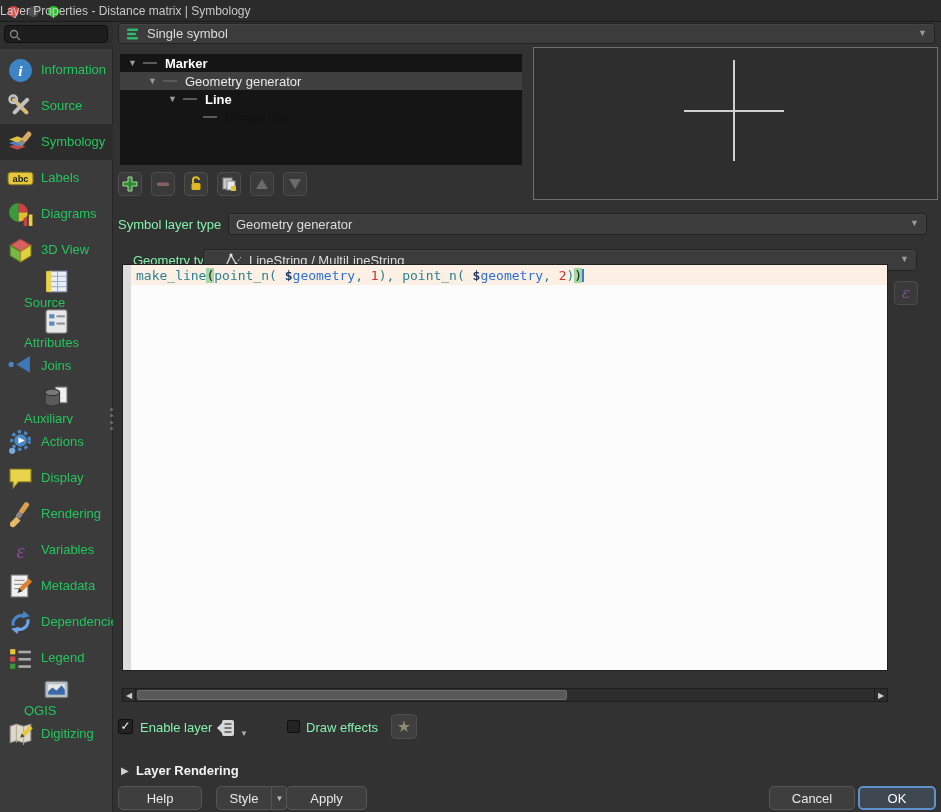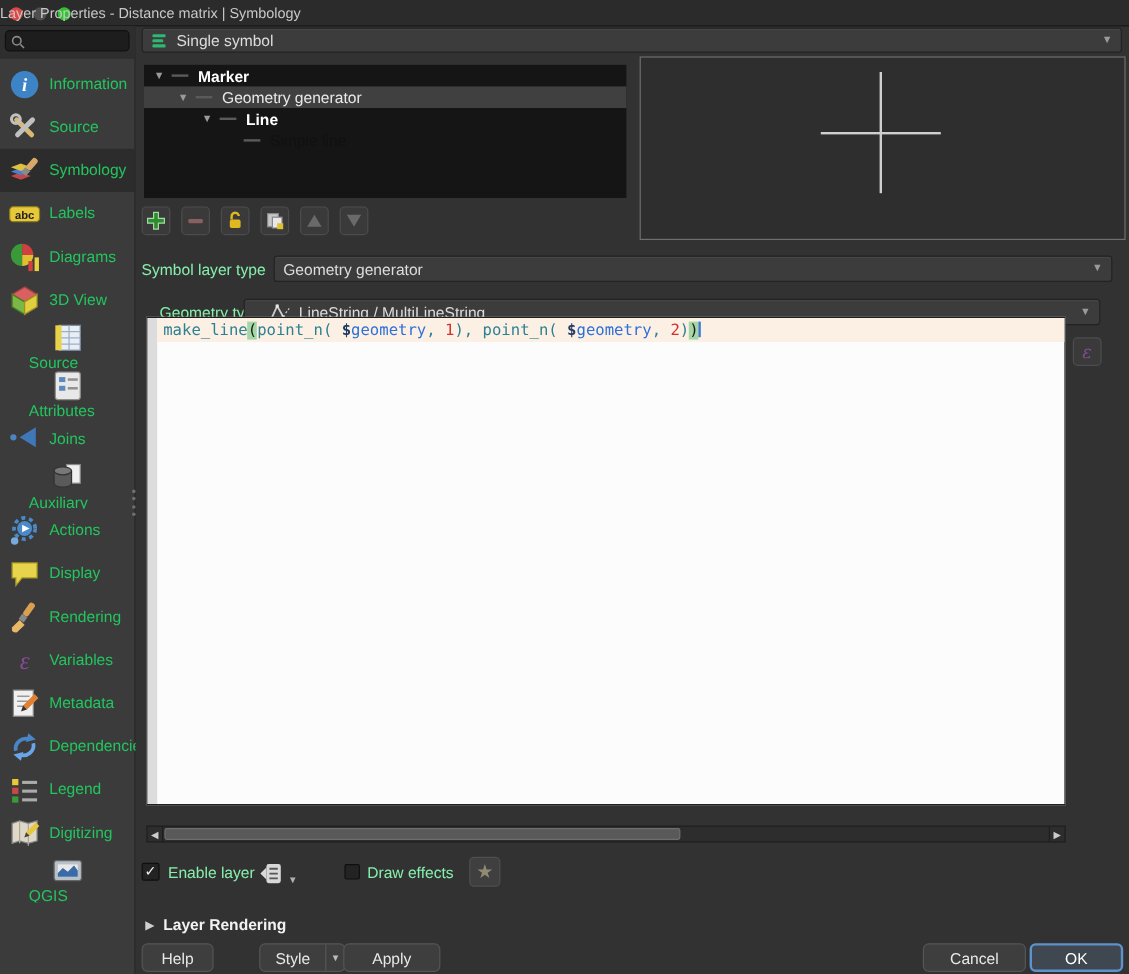--- a/index.html
+++ b/index.html
@@ -273,39 +273,39 @@
               <rect x="3" y="4" width="5" height="5" fill="#e6c838"></rect>
               <rect x="11" y="5.5" width="12" height="2.5" fill="#aaa"></rect>
               <rect x="3" y="11" width="5" height="5" fill="#c84848"></rect>
               <rect x="11" y="12.5" width="12" height="2.5" fill="#aaa"></rect>
               <rect x="3" y="18" width="5" height="5" fill="#3a9a3a"></rect>
               <rect x="11" y="19.5" width="12" height="2.5" fill="#aaa"></rect>
             </svg></span>
         <span class="sb-label">Legend</span>
       </div>
 
+      <div class="sb-item h40">
+        <span class="sb-icon"><svg width="27" height="27" viewBox="0 0 26 26">
+              <rect x="2" y="5" width="22" height="16" rx="2" fill="#b8c0c8" stroke="#666"></rect>
+              <rect x="5" y="8" width="16" height="10" fill="#e8e8e8"></rect>
+              <path d="M5 15 l4-4 4 3 5-5 3 4 v5 h-16z" fill="#3a6aa8"></path>
+            </svg></span>
+        <span class="sb-label">QGIS Server</span>
+      </div>
+
       <div class="sb-item h36">
         <span class="sb-icon"><svg width="27" height="27" viewBox="0 0 26 26">
               <path d="M3 5 l6-2 7 2 7-2 v16 l-7 2 -7-2 -6 2z" fill="#ddd8c8" stroke="#888"></path>
               <path d="M9 3 v18 M16 5 v18" stroke="#b0a890" stroke-width="1"></path>
               <g transform="rotate(45 17 12)">
                 <rect x="15" y="3" width="4" height="11" fill="#e8c838"></rect>
                 <path d="M15 14 l2 4 2-4z" fill="#444"></path>
               </g>
             </svg></span>
         <span class="sb-label">Digitizing</span>
-      </div>
-
-      <div class="sb-item h40">
-        <span class="sb-icon"><svg width="27" height="27" viewBox="0 0 26 26">
-              <rect x="2" y="5" width="22" height="16" rx="2" fill="#b8c0c8" stroke="#666"></rect>
-              <rect x="5" y="8" width="16" height="10" fill="#e8e8e8"></rect>
-              <path d="M5 15 l4-4 4 3 5-5 3 4 v5 h-16z" fill="#3a6aa8"></path>
-            </svg></span>
-        <span class="sb-label">QGIS Server</span>
       </div>
 
     </div>
   </div>
 
   <div class="splitter">
       <i></i>
       <i></i>
       <i></i>
       <i></i>
@@ -432,21 +432,21 @@
   </div>
   <div class="checkbox" style="left:287px; top:720px; width:13px; height:13px;"></div>
   <span class="label" style="left:306px; top:720px;">Draw effects</span>
   <div class="star-btn">
       <span>★</span>
     </div>
 
   <span class="collapse-arrow">▶</span>
   <span class="label bold" style="left:136px; top:763px;">Layer Rendering</span>
 
-  <div class="btn" style="left:118px; width:60px;">
+  <div class="btn" style="left:118px; width:84px;">
       <span>Help</span>
     </div>
   <div class="btn style-split" style="left:216px; width:72px;">
     <span class="s-label">Style</span>
     <span class="s-arrow">▼</span>
   </div>
   <div class="btn" style="left:286px; width:81px;">
       <span>Apply</span>
     </div>
   <div class="btn" style="left:769px; width:86px;">

